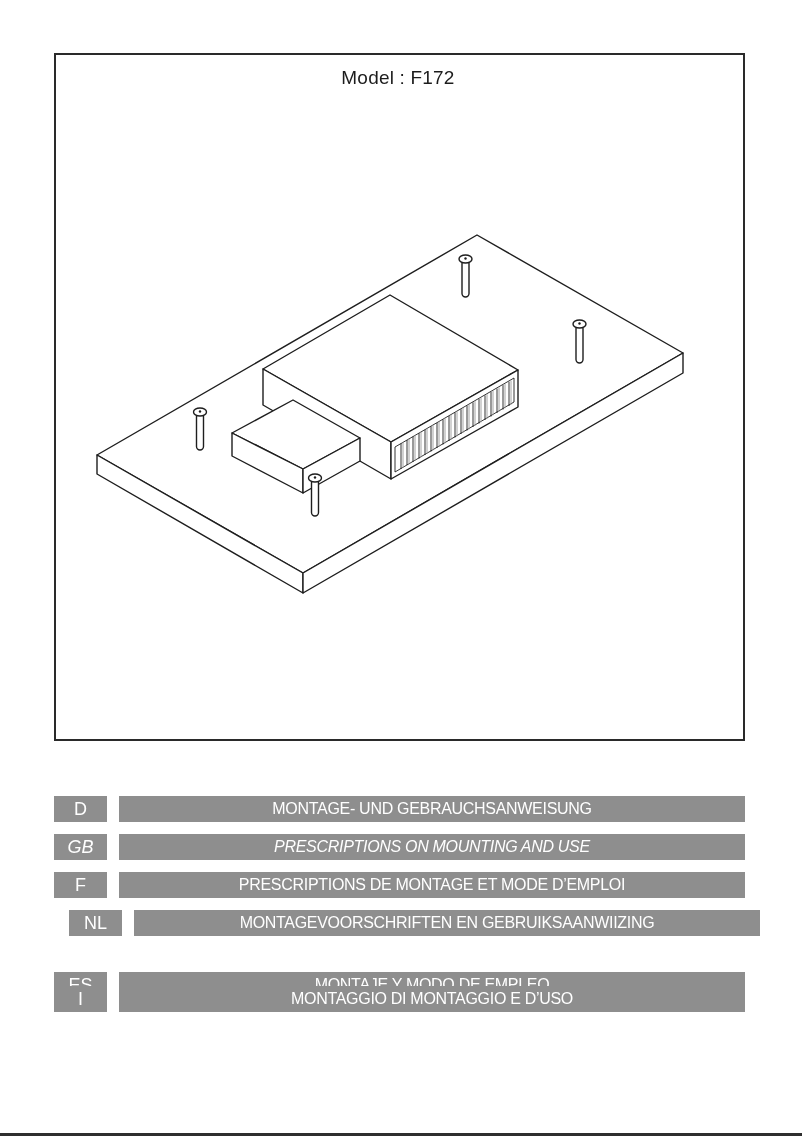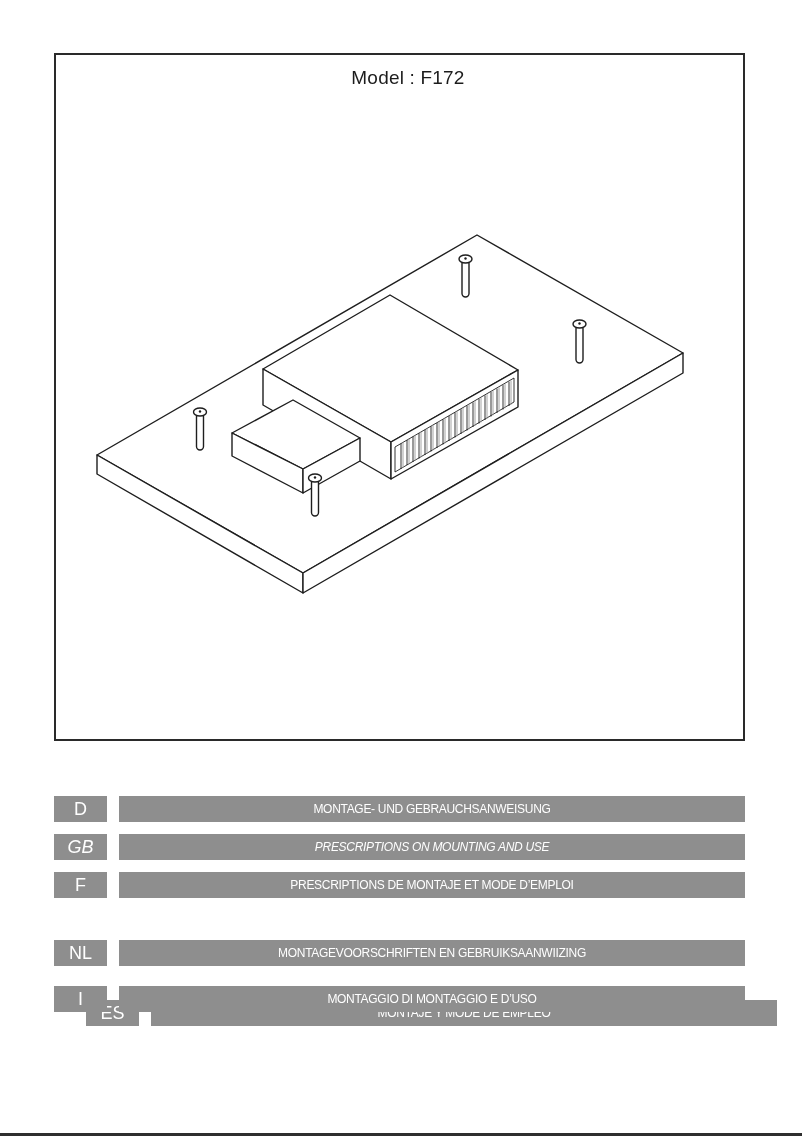--- a/index.html
+++ b/index.html
@@ -8,37 +8,37 @@
       background: #ffffff;
       font-family: "Liberation Sans", "DejaVu Sans", sans-serif;
     }
     .frame {
       position: absolute; left: 54px; top: 53px;
       width: 687px; height: 684px;
       border: 2px solid #2a2a2a;
       box-sizing: content-box;
     }
     .model-title {
-      position: absolute; left: 18px; top: 12px; width: 644px;
+      position: absolute; left: 8px; top: 12px; width: 644px;
       text-align: center; font-size: 19px; color: #1c1c1c;
       letter-spacing: 0.2px;
       padding-left: 12px;
     }
     .drawing { position: absolute; left: 0; top: 0; }
     .lang-row {
       position: absolute; left: 54px; width: 691px; height: 26px;
     }
     .lang-code {
       position: absolute; left: 0; top: 0; width: 53px; height: 26px;
       background: #8e8e8e; color: #ffffff; font-size: 18px;
       line-height: 26px; text-align: center;
     }
     .lang-title {
       position: absolute; left: 65px; top: 0; width: 626px; height: 26px;
-      background: #8e8e8e; color: #ffffff; font-size: 12px;
+      background: #8e8e8e; color: #ffffff; font-size: 16px;
       line-height: 26px; text-align: center; letter-spacing: -0.3px;
       white-space: nowrap;
     }
     .bottom-rule {
       position: absolute; left: 0; top: 1133px; width: 802px; height: 3px;
       background: #2e2e2e;
     }
   </style>
 </head>
 <body>
@@ -101,28 +101,28 @@
 <div class="lang-row" style="top:796px;">
   <div class="lang-code">D</div>
   <div class="lang-title">MONTAGE- UND GEBRAUCHSANWEISUNG</div>
 </div>
 <div class="lang-row" style="top:834px;font-style:italic;">
   <div class="lang-code">GB</div>
   <div class="lang-title">PRESCRIPTIONS ON MOUNTING AND USE</div>
 </div>
 <div class="lang-row" style="top:872px;">
   <div class="lang-code">F</div>
-  <div class="lang-title">PRESCRIPTIONS DE MONTAJE ET MODE D’EMPLOI</div>
+  <div class="lang-title">PRESCRIPTIONS DE MONTAGE ET MODE D’EMPLOI</div>
 </div>
-<div class="lang-row" style="top:940px;">
+<div class="lang-row" style="top:910px;margin-left:15px;">
   <div class="lang-code">NL</div>
   <div class="lang-title">MONTAGEVOORSCHRIFTEN EN GEBRUIKSAANWIIZING</div>
 </div>
-<div class="lang-row" style="top:1000px;margin-left:32px;">
+<div class="lang-row" style="top:972px;">
   <div class="lang-code">ES</div>
-  <div class="lang-title">MONTAJE Y MODE DE EMPLEO</div>
+  <div class="lang-title">MONTAJE Y MODO DE EMPLEO</div>
 </div>
 <div class="lang-row" style="top:986px;">
   <div class="lang-code">I</div>
   <div class="lang-title">MONTAGGIO DI MONTAGGIO E D’USO</div>
 </div>
 
 <div class="bottom-rule"></div>
 
 </body></html>

